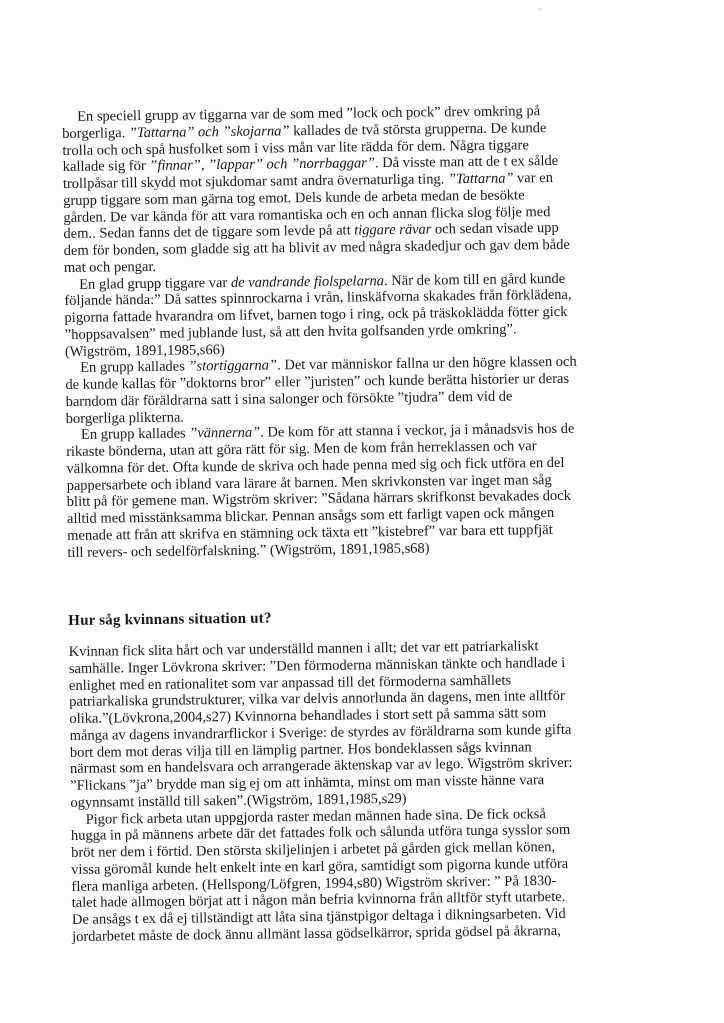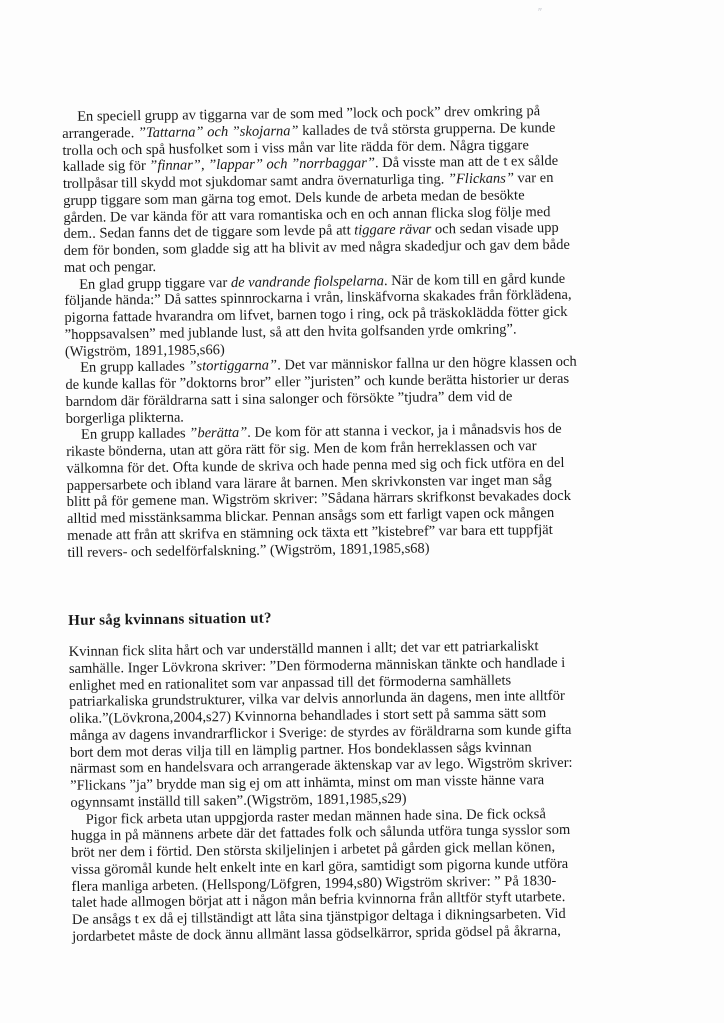--- a/index.html
+++ b/index.html
@@ -51,45 +51,45 @@
   }
 </style>
 </head>
 <body>
 
 <div class="page">
   <span class="scan-artifact">ʺ</span>
   <div class="sheet-text">
       <div class="para">
         <div class="line indent"><span>En speciell grupp av tiggarna var de som med ”lock och pock” drev omkring på</span></div>
-        <div class="line"><span>arrangerade. </span><span class="it">”Tattarna” och ”skojarna”</span><span> kallades de två största grupperna. De kunde</span></div>
+        <div class="line"><span>borgerliga. </span><span class="it">”Tattarna” och ”skojarna”</span><span> kallades de två största grupperna. De kunde</span></div>
         <div class="line"><span>trolla och och spå husfolket som i viss mån var lite rädda för dem. Några tiggare</span></div>
         <div class="line"><span>kallade sig för </span><span class="it">”finnar”, ”lappar” och ”norrbaggar”</span><span>. Då visste man att de t ex sålde</span></div>
-        <div class="line"><span>trollpåsar till skydd mot sjukdomar samt andra övernaturliga ting. </span><span class="it">”Flickans”</span><span> var en</span></div>
+        <div class="line"><span>trollpåsar till skydd mot sjukdomar samt andra övernaturliga ting. </span><span class="it">”Tattarna”</span><span> var en</span></div>
         <div class="line"><span>grupp tiggare som man gärna tog emot. Dels kunde de arbeta medan de besökte</span></div>
         <div class="line"><span>gården. De var kända för att vara romantiska och en och annan flicka slog följe med</span></div>
         <div class="line"><span>dem.. Sedan fanns det de tiggare som levde på att </span><span class="it">tiggare rävar</span><span> och sedan visade upp</span></div>
         <div class="line"><span>dem för bonden, som gladde sig att ha blivit av med några skadedjur och gav dem både</span></div>
         <div class="line"><span>mat och pengar.</span></div>
       </div>
       <div class="para">
         <div class="line indent"><span>En glad grupp tiggare var </span><span class="it">de vandrande fiolspelarna</span><span>. När de kom till en gård kunde</span></div>
         <div class="line"><span>följande hända:” Då sattes spinnrockarna i vrån, linskäfvorna skakades från förklädena,</span></div>
         <div class="line"><span>pigorna fattade hvarandra om lifvet, barnen togo i ring, ock på träskoklädda fötter gick</span></div>
         <div class="line"><span>”hoppsavalsen” med jublande lust, så att den hvita golfsanden yrde omkring”.</span></div>
         <div class="line"><span>(Wigström, 1891,1985,s66)</span></div>
       </div>
       <div class="para">
         <div class="line indent"><span>En grupp kallades </span><span class="it">”stortiggarna”</span><span>. Det var människor fallna ur den högre klassen och</span></div>
         <div class="line"><span>de kunde kallas för ”doktorns bror” eller ”juristen” och kunde berätta historier ur deras</span></div>
         <div class="line"><span>barndom där föräldrarna satt i sina salonger och försökte ”tjudra” dem vid de</span></div>
         <div class="line"><span>borgerliga plikterna.</span></div>
       </div>
       <div class="para">
-        <div class="line indent"><span>En grupp kallades </span><span class="it">”berätta”</span><span>. De kom för att stanna i veckor, ja i månadsvis hos de</span></div>
+        <div class="line indent"><span>En grupp kallades </span><span class="it">”vännerna”</span><span>. De kom för att stanna i veckor, ja i månadsvis hos de</span></div>
         <div class="line"><span>rikaste bönderna, utan att göra rätt för sig. Men de kom från herreklassen och var</span></div>
         <div class="line"><span>välkomna för det. Ofta kunde de skriva och hade penna med sig och fick utföra en del</span></div>
         <div class="line"><span>pappersarbete och ibland vara lärare åt barnen. Men skrivkonsten var inget man såg</span></div>
         <div class="line"><span>blitt på för gemene man. Wigström skriver: ”Sådana härrars skrifkonst bevakades dock</span></div>
         <div class="line"><span>alltid med misstänksamma blickar. Pennan ansågs som ett farligt vapen ock mången</span></div>
         <div class="line"><span>menade att från att skrifva en stämning ock täxta ett ”kistebref” var bara ett tuppfjät</span></div>
         <div class="line"><span>till revers- och sedelförfalskning.” (Wigström, 1891,1985,s68)</span></div>
       </div>
       <div class="heading">
         <div class="line"><span class="bd">Hur såg kvinnans situation ut?</span></div>

